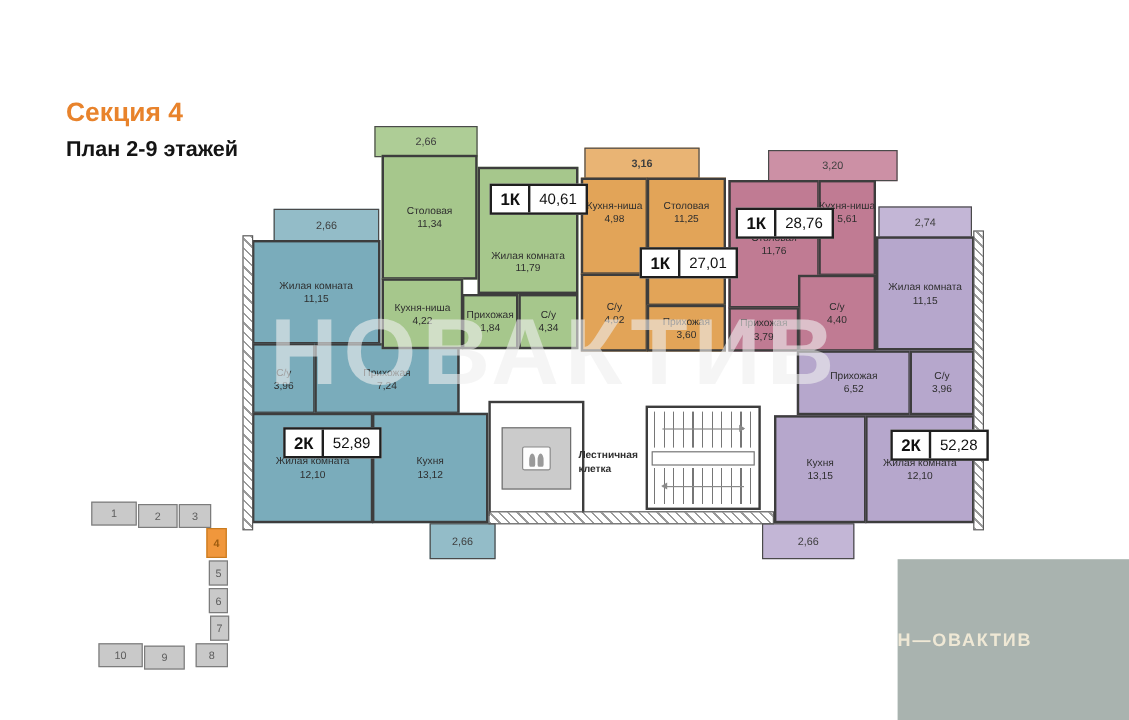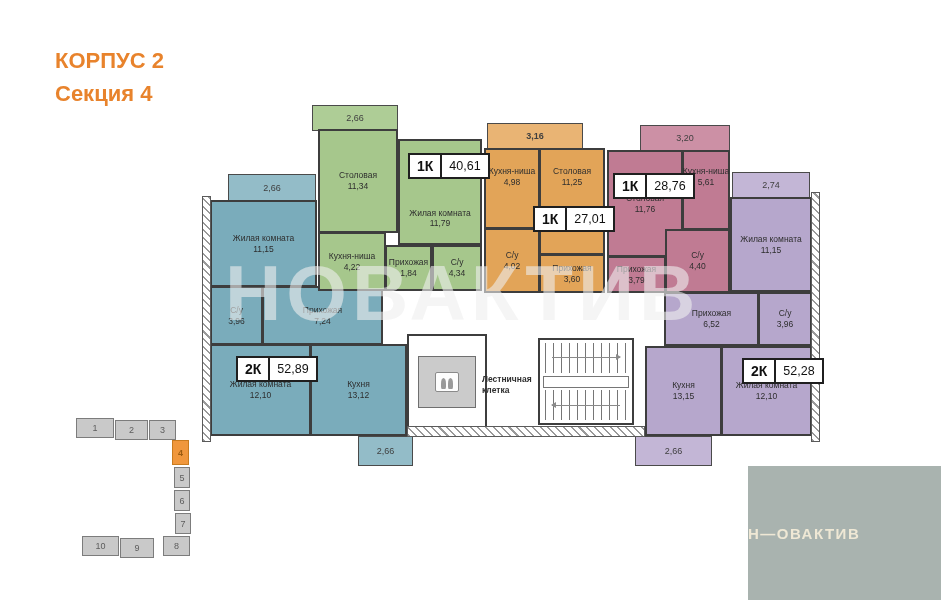--- a/index.html
+++ b/index.html
@@ -82,22 +82,22 @@
   
   .logo-plate { position:absolute; left:748px; top:466px; width:193px; height:134px;
                 background:#A9B3AF; z-index:3; display:flex; align-items:center; justify-content:flex-start; }
   .logo-text { color:#EFE8D5; font-weight:bold; font-size:15px; letter-spacing:1.5px; white-space:nowrap; }
 </style>
 </head>
 <body>
 
 <div class="page">
 
-  <div class="title-line t1">КОРПУС 2</div>
   <div class="title-line t2">Секция 4</div>
+  <div class="title-line t3">План 2-9 этажей</div>
 
   <div class="balc c-tealb" style="left:228px;top:174px;width:88px;height:27px;">
     <span>2,66</span>
   </div>
   <div class="room c-teal" style="left:210px;top:200px;width:107px;height:87px;">
     <span class="nm">Жилая комната</span>
     <span class="ar">11,15</span>
   </div>
   <div class="room c-teal" style="left:210px;top:286px;width:53px;height:59px;">
     <span class="nm">С/у</span>
@@ -168,21 +168,21 @@
   </div>
   <div class="room c-orange" style="left:539px;top:254px;width:66px;height:39px;">
     <span class="nm">Прихожая</span>
     <span class="ar">3,60</span>
   </div>
   <div class="badge" style="left:533px;top:206px;">
     <span class="bt">1К</span>
     <span class="ba">27,01</span>
   </div>
 
-  <div class="balc c-pinkb" style="left:640px;top:125px;width:90px;height:26px;">
+  <div class="balc c-pinkb" style="left:640px;top:125px;width:108px;height:26px;">
     <span>3,20</span>
   </div>
   <div class="room c-pink" style="left:607px;top:150px;width:76px;height:107px;">
     <span class="nm">Столовая</span>
     <span class="ar">11,76</span>
   </div>
   <div class="room c-pink" style="left:682px;top:150px;width:48px;height:80px;justify-content:flex-start;padding-top:14px;">
     <span class="nm">Кухня-ниша</span>
     <span class="ar">5,61</span>
   </div>

